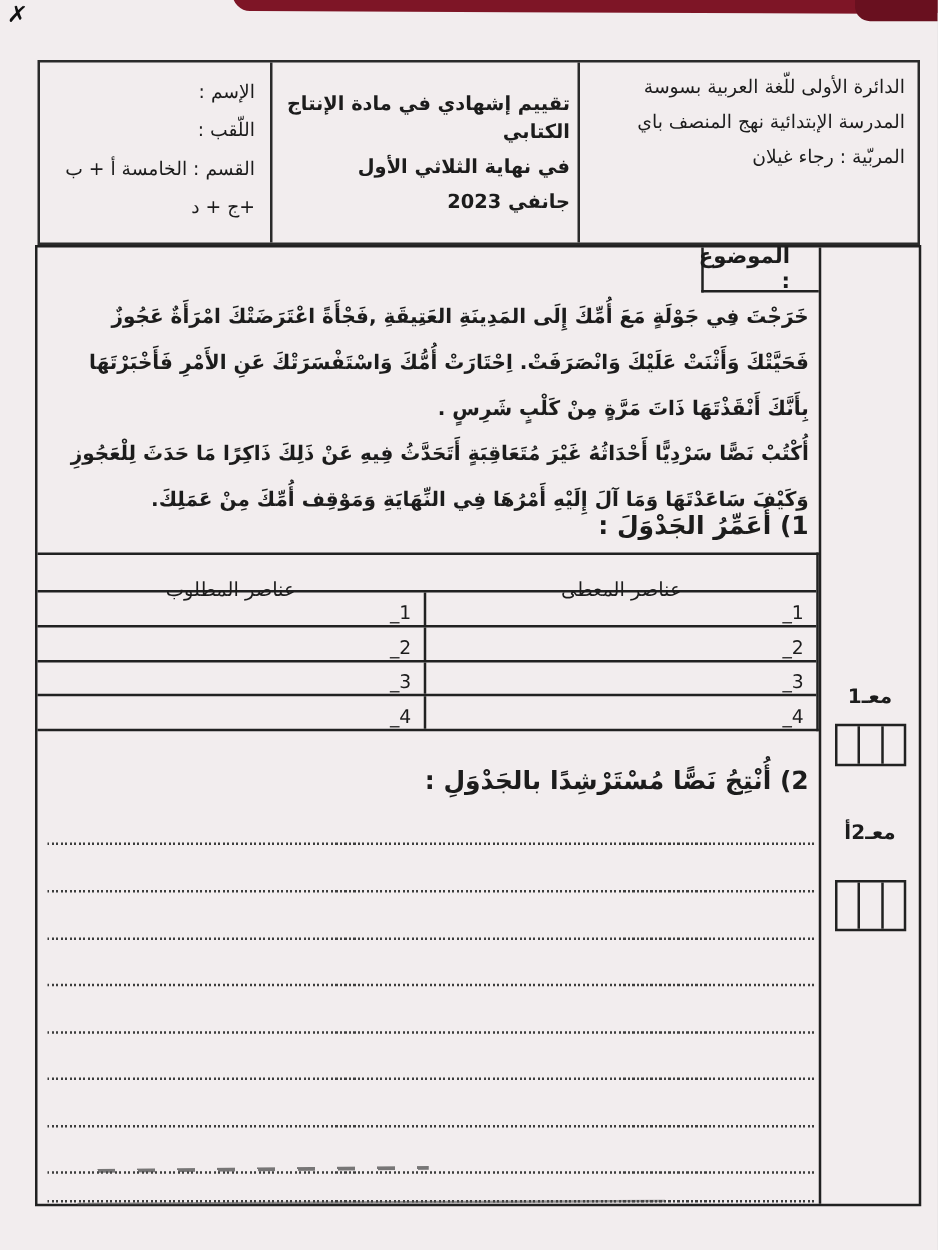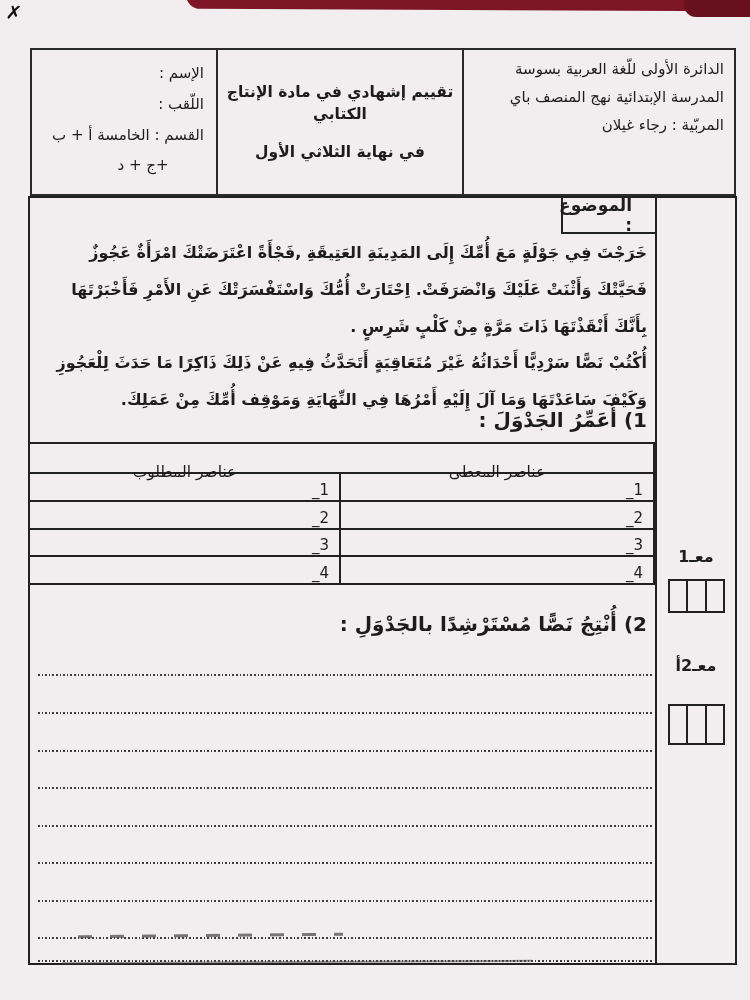--- a/index.html
+++ b/index.html
@@ -21,26 +21,26 @@
     opacity:.75; transform:rotate(-0.5deg); }
   .scratch2 { position:absolute; top:763px; left:32px; width:470px; height:2px;
     background:#474747; opacity:.55; transform:rotate(-0.3deg); }
 
   
   .hdr { position:absolute; left:30px; top:48px; width:706px; height:148px;
     border:2px solid #2a2a2a; display:flex; direction:rtl; background:transparent; }
   .hdr .col { height:100%; }
   .col-school { width:272px; border-left:2px solid #2a2a2a; padding:6px 10px;
     font-size:15px; line-height:1.85; text-align:right; }
-  .col-exam { width:246px; border-left:2px solid #2a2a2a; text-align:center;
+  .col-exam { width:246px; border-left:2px solid #2a2a2a; text-align:right;
     font-weight:bold; font-size:15.5px; display:flex; flex-direction:column;
     justify-content:space-evenly; padding:16px 6px; line-height:1.45; }
   .col-student { flex:1; padding:8px 12px; font-weight:normal; font-size:15px;
     line-height:2.05; text-align:right; }
-  .class-cont { padding-left:38px; text-align:center; }
+  .class-cont { padding-left:38px; text-align:right; }
 
   
   .main { position:absolute; left:28px; top:196px; width:709px; height:769px;
     border:2px solid #212121; }
   .criteria { position:absolute; right:0; top:0; width:80px; height:100%;
     border-left:2px solid #212121; }
   .subject-box { position:absolute; right:80px; top:0; width:94px; height:36px;
     border-left:2px solid #212121; border-bottom:2px solid #212121;
     direction:rtl; display:flex; align-items:center; padding-right:23px;
     font-weight:bold; font-size:17px; }
@@ -96,20 +96,21 @@
 
   <div class="hdr">
     <div class="col col-school">
       <div>الدائرة الأولى للّغة العربية بسوسة</div>
       <div>المدرسة الإبتدائية نهج المنصف باي</div>
       <div>المربّية : رجاء غيلان</div>
     </div>
     <div class="col col-exam">
       <div>تقييم إشهادي في مادة الإنتاج الكتابي</div>
       <div>في نهاية الثلاثي الأول</div>
+      <div>جانفي 2023</div>
     </div>
     <div class="col col-student">
       <div>الإسم :</div>
       <div>اللّقب :</div>
       <div>القسم : الخامسة أ + ب</div>
       <div class="class-cont">+ج + د</div>
     </div>
   </div>
 
   <div class="main">

